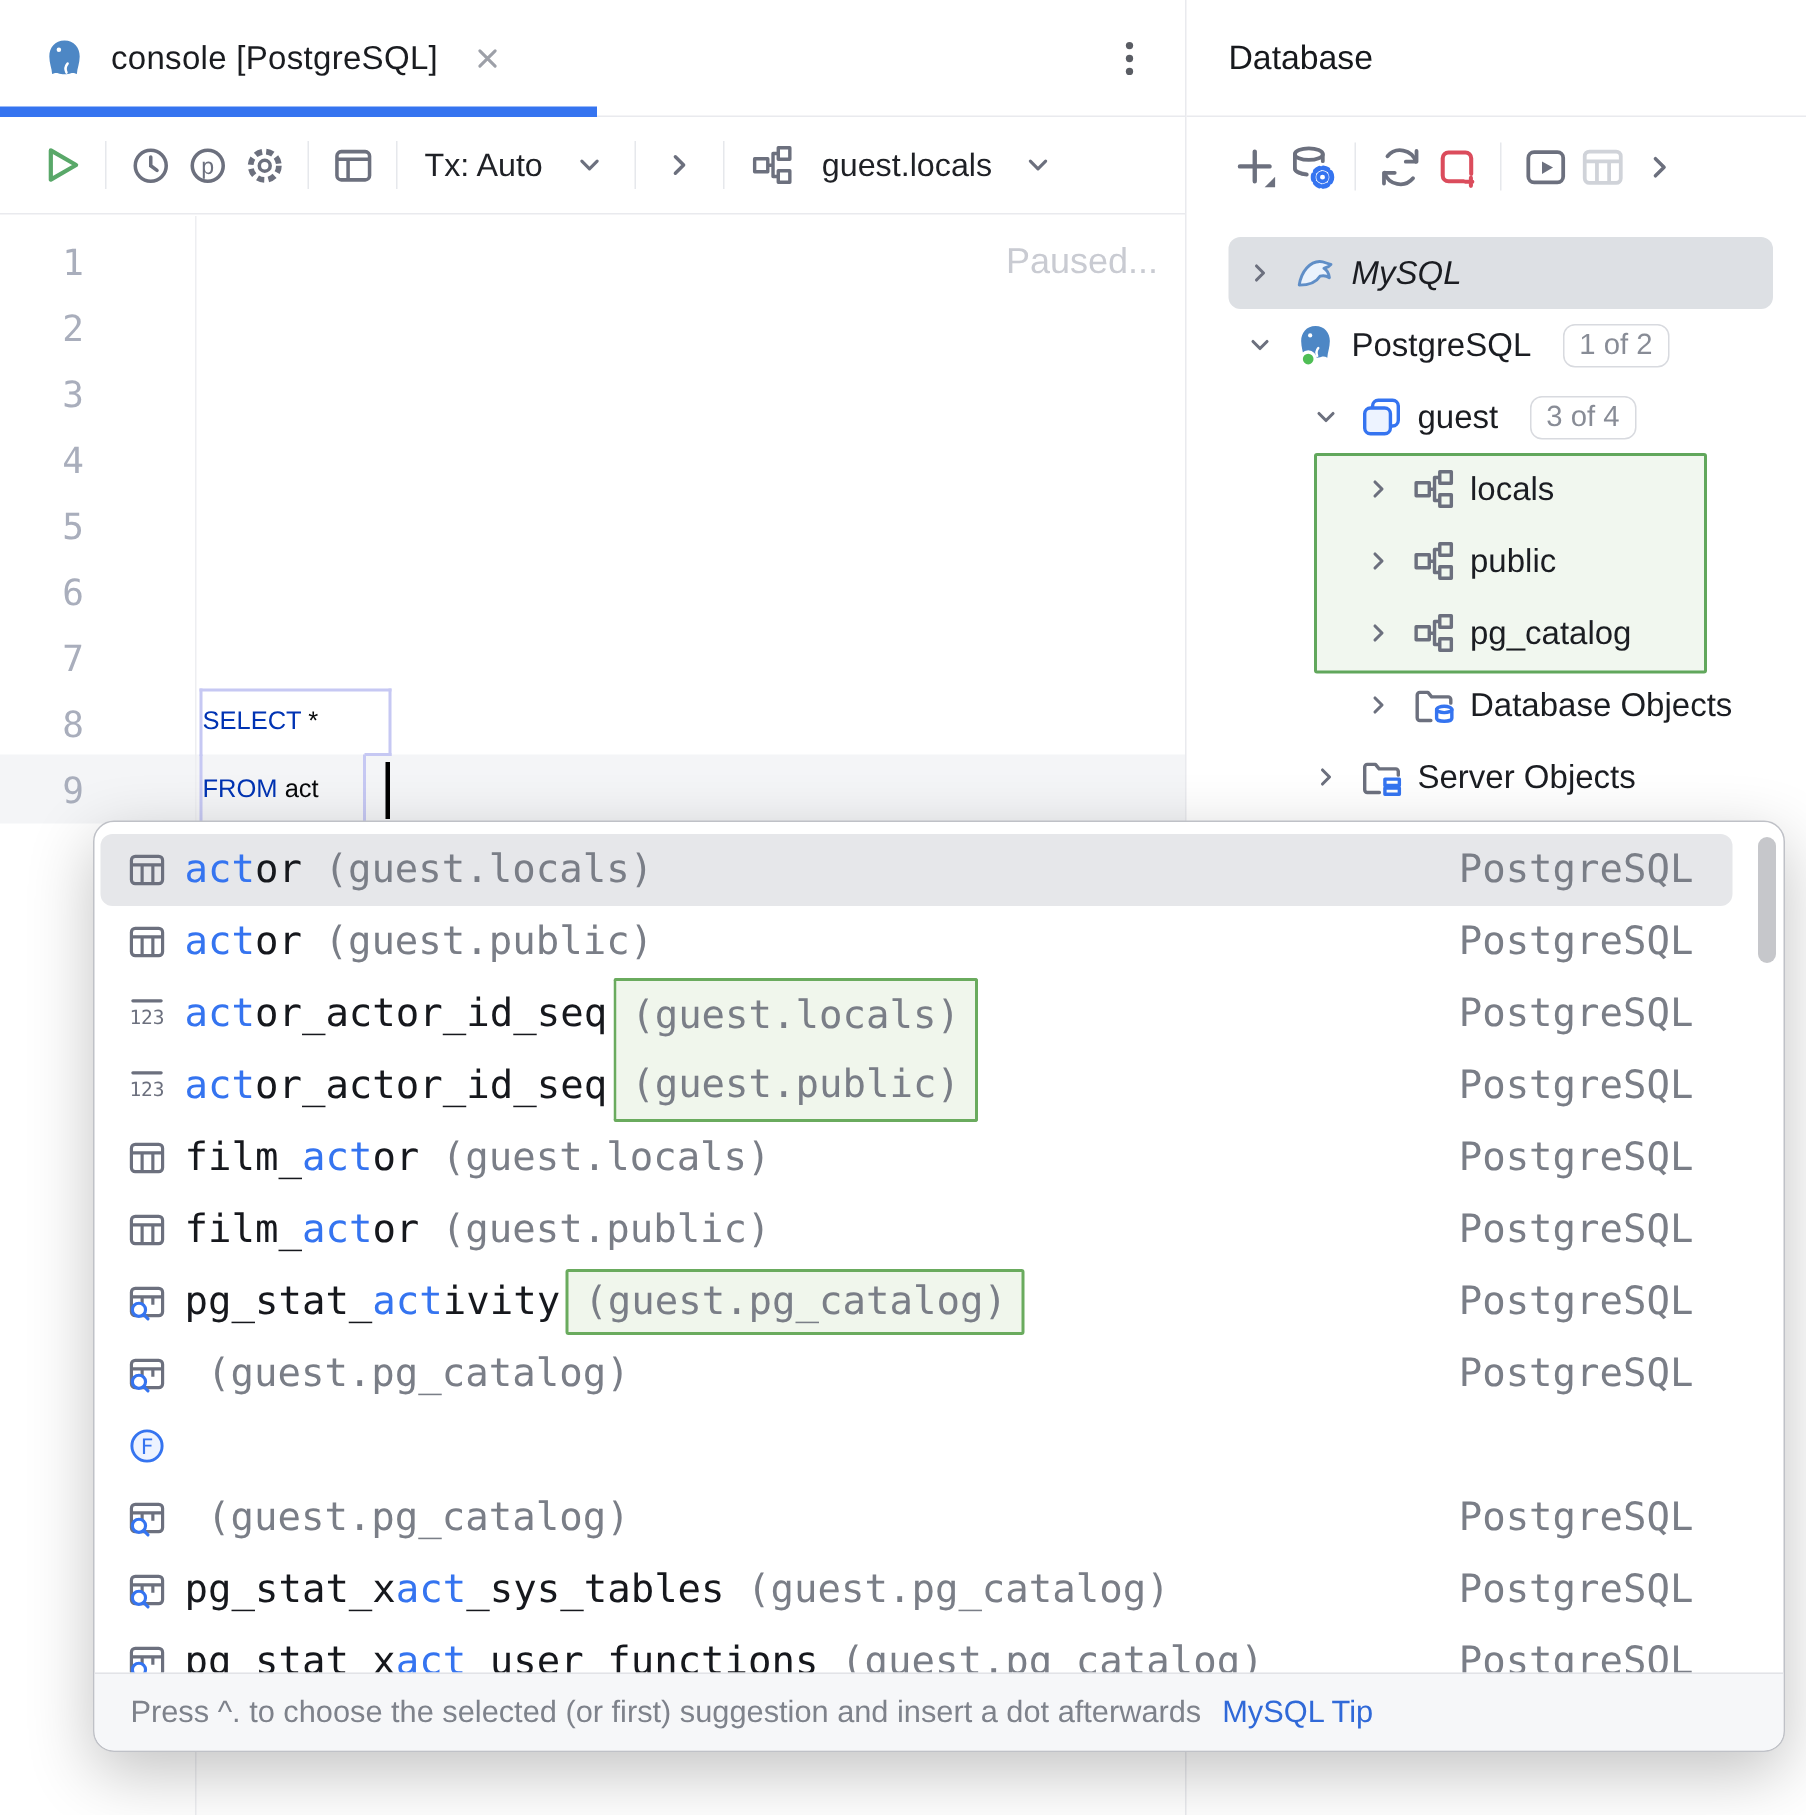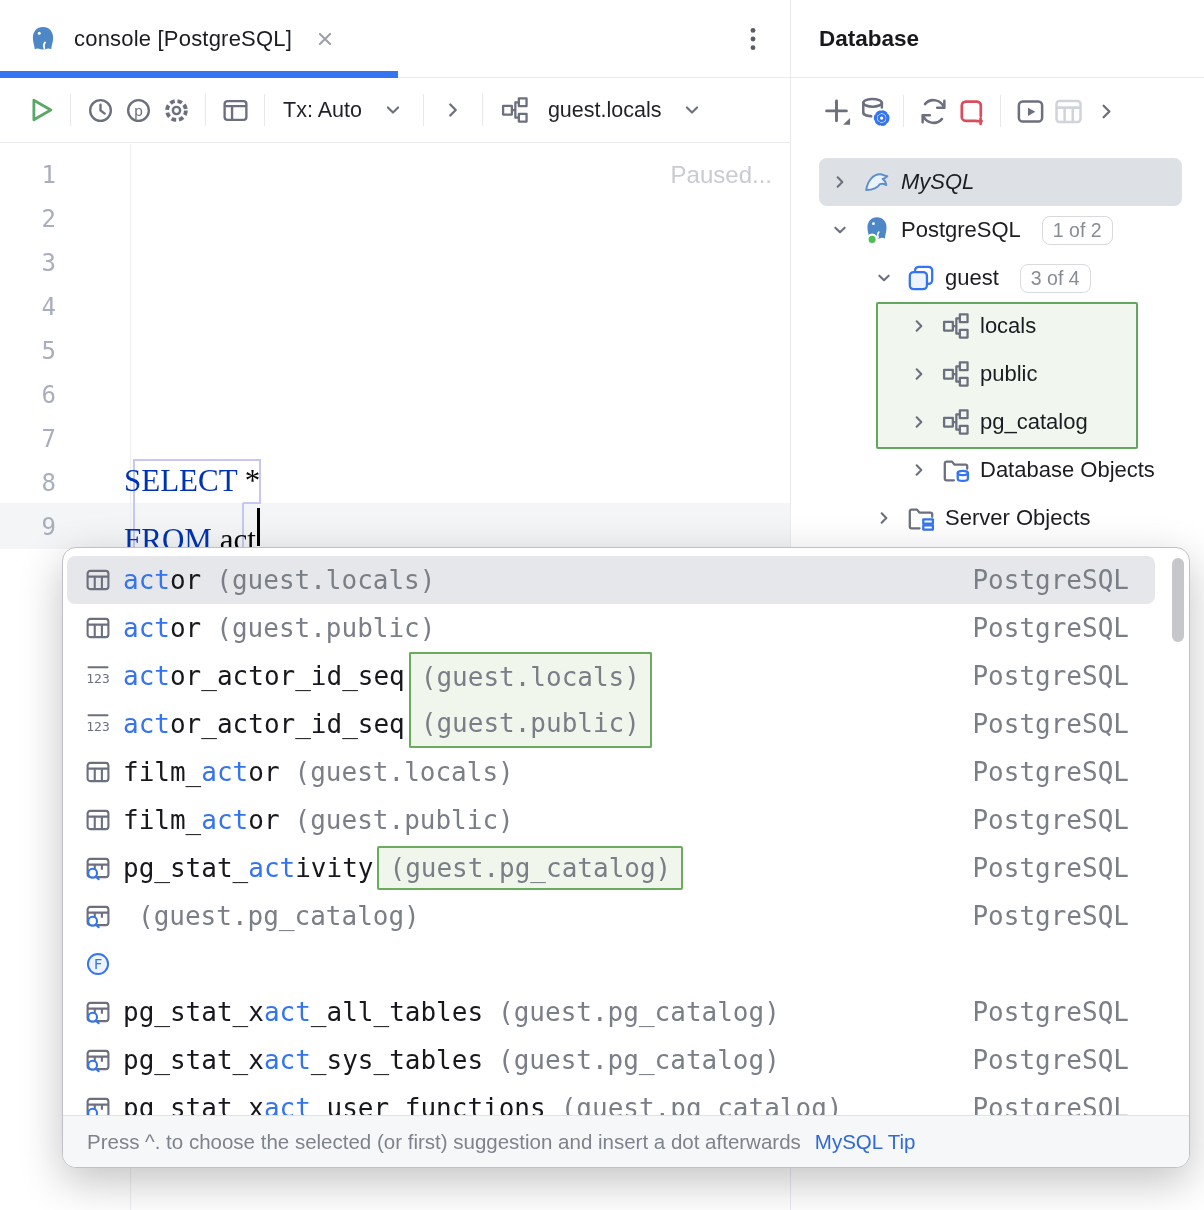--- a/index.html
+++ b/index.html
@@ -30,30 +30,30 @@
   .line-nums{position:absolute;left:0;top:9px;width:56px;text-align:right;
              font-family:"DejaVu Sans Mono",monospace;font-size:24px;color:#A9AEBC;}
   .ln{height:44px;line-height:44px;}
   .paused{position:absolute;right:18px;top:9px;height:44px;line-height:44px;
           font-size:24px;color:#C9CBD2;}
   .stmt-box1{position:absolute;left:133px;top:315px;width:128px;height:45px;
              border:2px solid #C6C8F3;border-bottom:none;}
   .stmt-box2{position:absolute;left:133px;top:359px;width:111px;height:47px;
              border:2px solid #C6C8F3;border-top:none;}
   .stmt-step{position:absolute;left:243px;top:358px;width:18px;height:2px;background:#C6C8F3;}
-  .code-line{position:absolute;left:124px;height:44px;line-height:44px;white-space:pre;
-             font-family:Liberation Serif, serif;font-size:31px;color:#08090B;}
+  .code-line{position:absolute;left:135px;height:44px;line-height:44px;white-space:pre;
+             font-family:Liberation Sans, sans-serif;font-size:17px;color:#08090B;}
   .code-line .kw{color:#0033B3;}
-  #code-l8{top:315px;} #code-l9{top:360px;margin-top:14px;}
+  #code-l8{top:315px;} #code-l9{top:360px;}
   .caret{position:absolute;left:257px;top:364px;width:3px;height:38px;background:#000;}
 
   
   .dbpanel{position:absolute;left:790px;top:0;width:414px;height:1210px;background:#fff;border-left:1px solid #E9EAEE;}
   .db-header{height:78px;display:flex;align-items:center;padding-left:28px;border-bottom:1px solid #E9EAEE;}
-  .db-title{font-size:22.5px;font-weight:700;color:#17191D;}
+  .db-title{font-size:22.5px;font-weight:400;color:#17191D;}
   .db-toolbar{height:66px;display:flex;align-items:center;padding-left:26px;}
   .tree{position:absolute;left:0;top:158px;right:0;}
   .tree-row{position:relative;z-index:1;height:48px;display:flex;align-items:center;gap:9px;
             margin:0 22px 0 28px;border-radius:8px;cursor:pointer;}
   .tree-row.selected{background:#DDE0E4;font-style:italic;}
   .tree-label{font-size:22px;color:#1B1D22;}
   .tree-badge{margin-left:12px;padding:2px 10px;border:1.5px solid #D8DADF;border-radius:8px;
               font-size:19.5px;color:#888C96;background:#fff;}
   .tree-chev{width:26px;display:flex;justify-content:center;flex:0 0 auto;}
   .tree-ic{width:30px;display:flex;justify-content:center;flex:0 0 auto;}
@@ -494,21 +494,20 @@
   </div>
   <div class="pop-row">
     <span class="pi">
             <svg width="26" height="26" viewBox="0 0 16 16" fill="none" stroke="#6C707E" stroke-width="1.3">
               <rect x="1.6" y="2.4" width="12.8" height="11.2" rx="1.6"></rect>
               <path d="M1.6 5.9h12.8M6 5.9v7.7M10.4 5.9v3.2"></path>
               <circle cx="4.7" cy="11.2" r="2.7" fill="#FFFFFF" stroke="#3574F0"></circle>
               <path d="M6.7 13.2l1.7 1.7" stroke="#3574F0" stroke-linecap="round"></path>
             </svg>
           </span>
-    <span class="pname"><span>pg_stat_x</span><span class="match">act</span><span>_all_tables</span></span>
     <span class="qual">(guest.pg_catalog)</span>
     <span class="plang">PostgreSQL</span>
   </div>
   <div class="pop-row">
     <span class="pi">
             <svg width="26" height="26" viewBox="0 0 16 16" fill="none" stroke="#6C707E" stroke-width="1.3">
               <rect x="1.6" y="2.4" width="12.8" height="11.2" rx="1.6"></rect>
               <path d="M1.6 5.9h12.8M6 5.9v7.7M10.4 5.9v3.2"></path>
               <circle cx="4.7" cy="11.2" r="2.7" fill="#FFFFFF" stroke="#3574F0"></circle>
               <path d="M6.7 13.2l1.7 1.7" stroke="#3574F0" stroke-linecap="round"></path>

